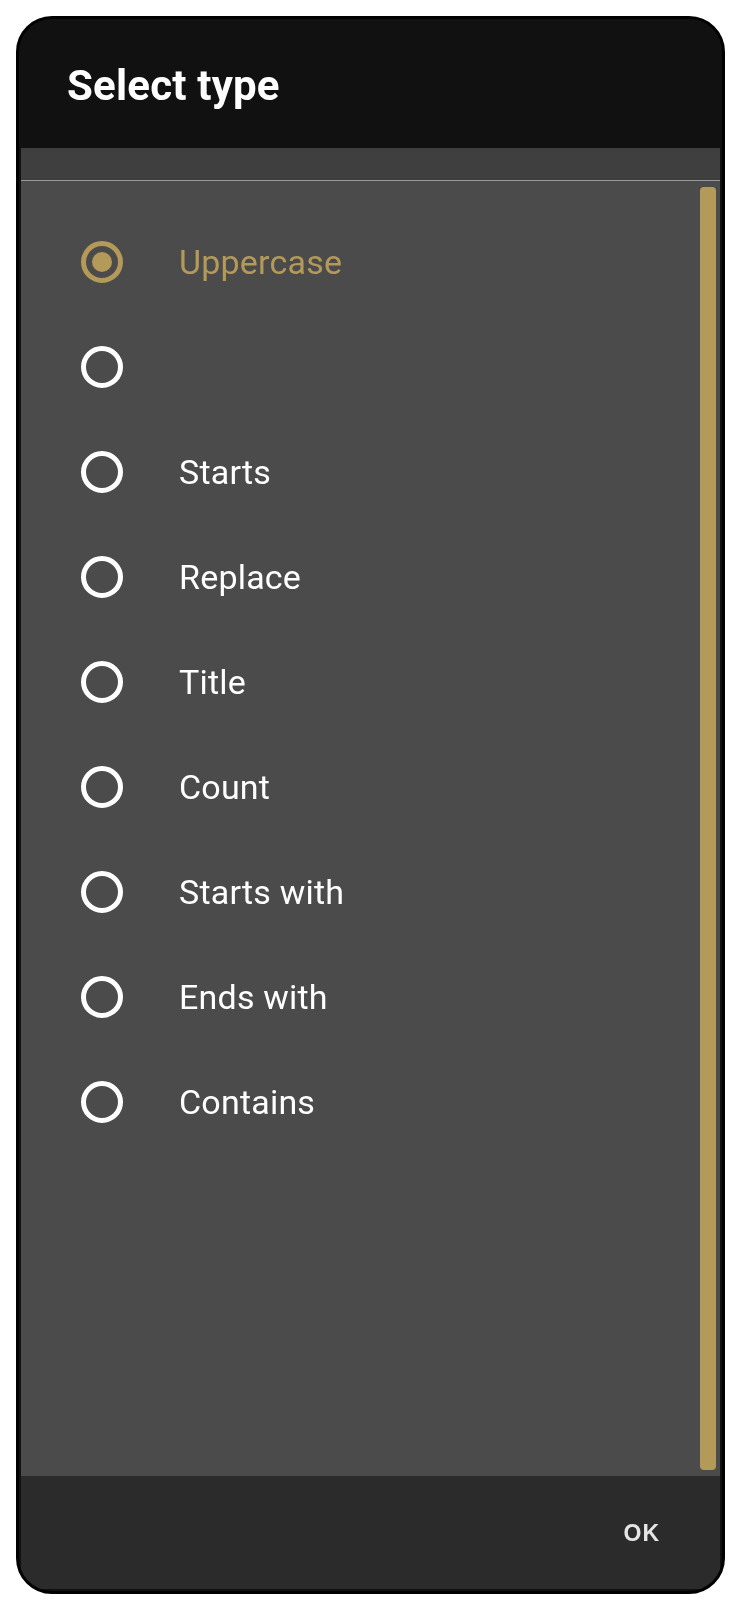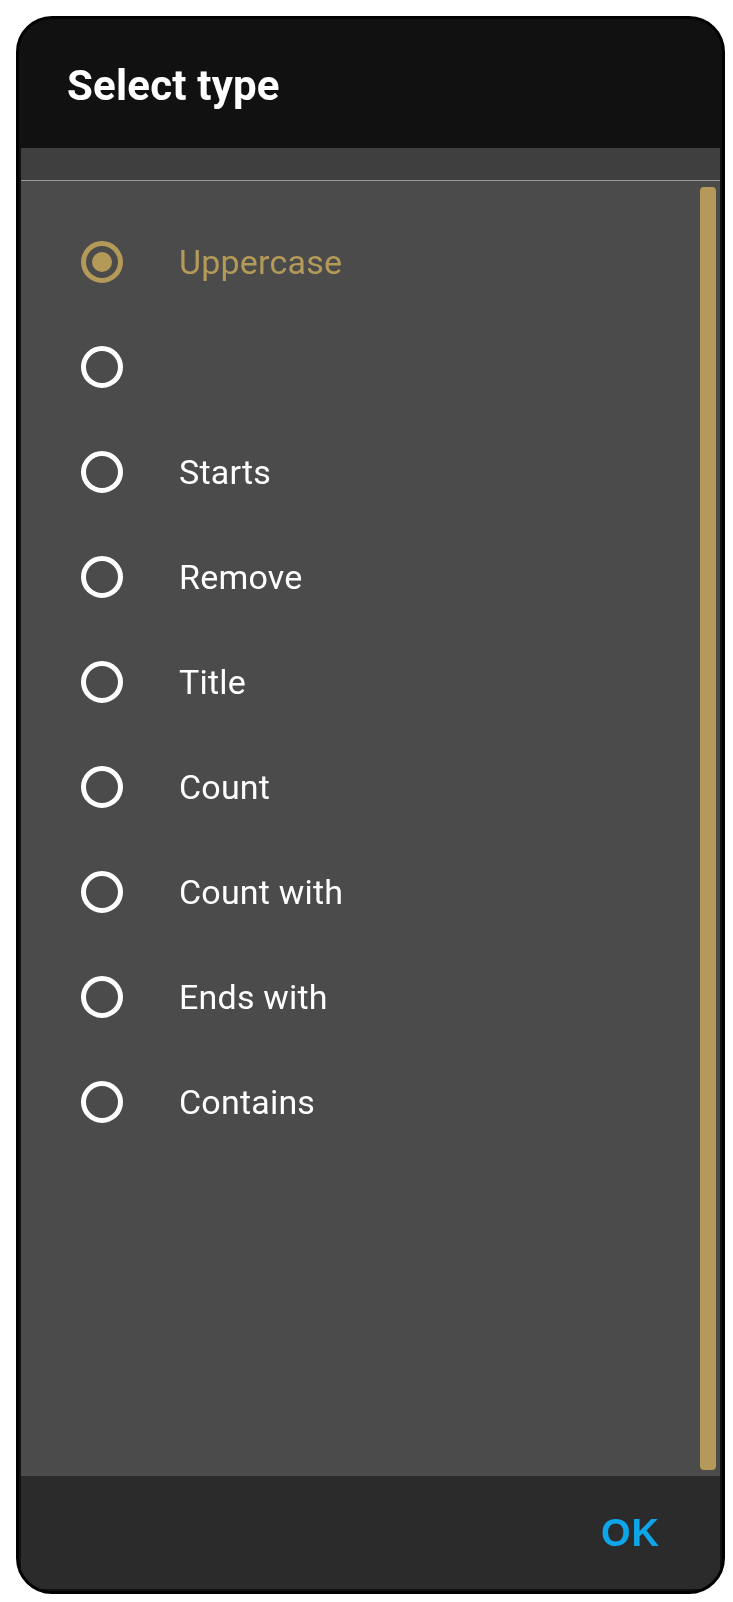--- a/index.html
+++ b/index.html
@@ -97,22 +97,22 @@
     background: #2b2b2b;
     height: 112px;
     display: flex;
     align-items: center;
     justify-content: flex-end;
     padding-right: 58px;
   }
   .ok-btn {
     background: transparent;
     border: none;
-    color: #0ea5e9;
-    font-size: 38px;
+    color: #e5e5e5;
+    font-size: 23px;
     font-weight: 700;
     letter-spacing: 1px;
     cursor: pointer;
   }
 </style>
 </head>
 <body>
 
 <div class="device">
   <div class="header">
@@ -128,33 +128,33 @@
         </div>
         <div class="row">
           <span class="radio"></span>
         </div>
         <div class="row">
           <span class="radio"></span>
           <span class="row-label">Starts</span>
         </div>
         <div class="row">
           <span class="radio"></span>
-          <span class="row-label">Remove</span>
+          <span class="row-label">Replace</span>
         </div>
         <div class="row">
           <span class="radio"></span>
           <span class="row-label">Title</span>
         </div>
         <div class="row">
           <span class="radio"></span>
           <span class="row-label">Count</span>
         </div>
         <div class="row">
           <span class="radio"></span>
-          <span class="row-label">Count with</span>
+          <span class="row-label">Starts with</span>
         </div>
         <div class="row">
           <span class="radio"></span>
           <span class="row-label">Ends with</span>
         </div>
         <div class="row">
           <span class="radio"></span>
           <span class="row-label">Contains</span>
         </div>
       </div>

